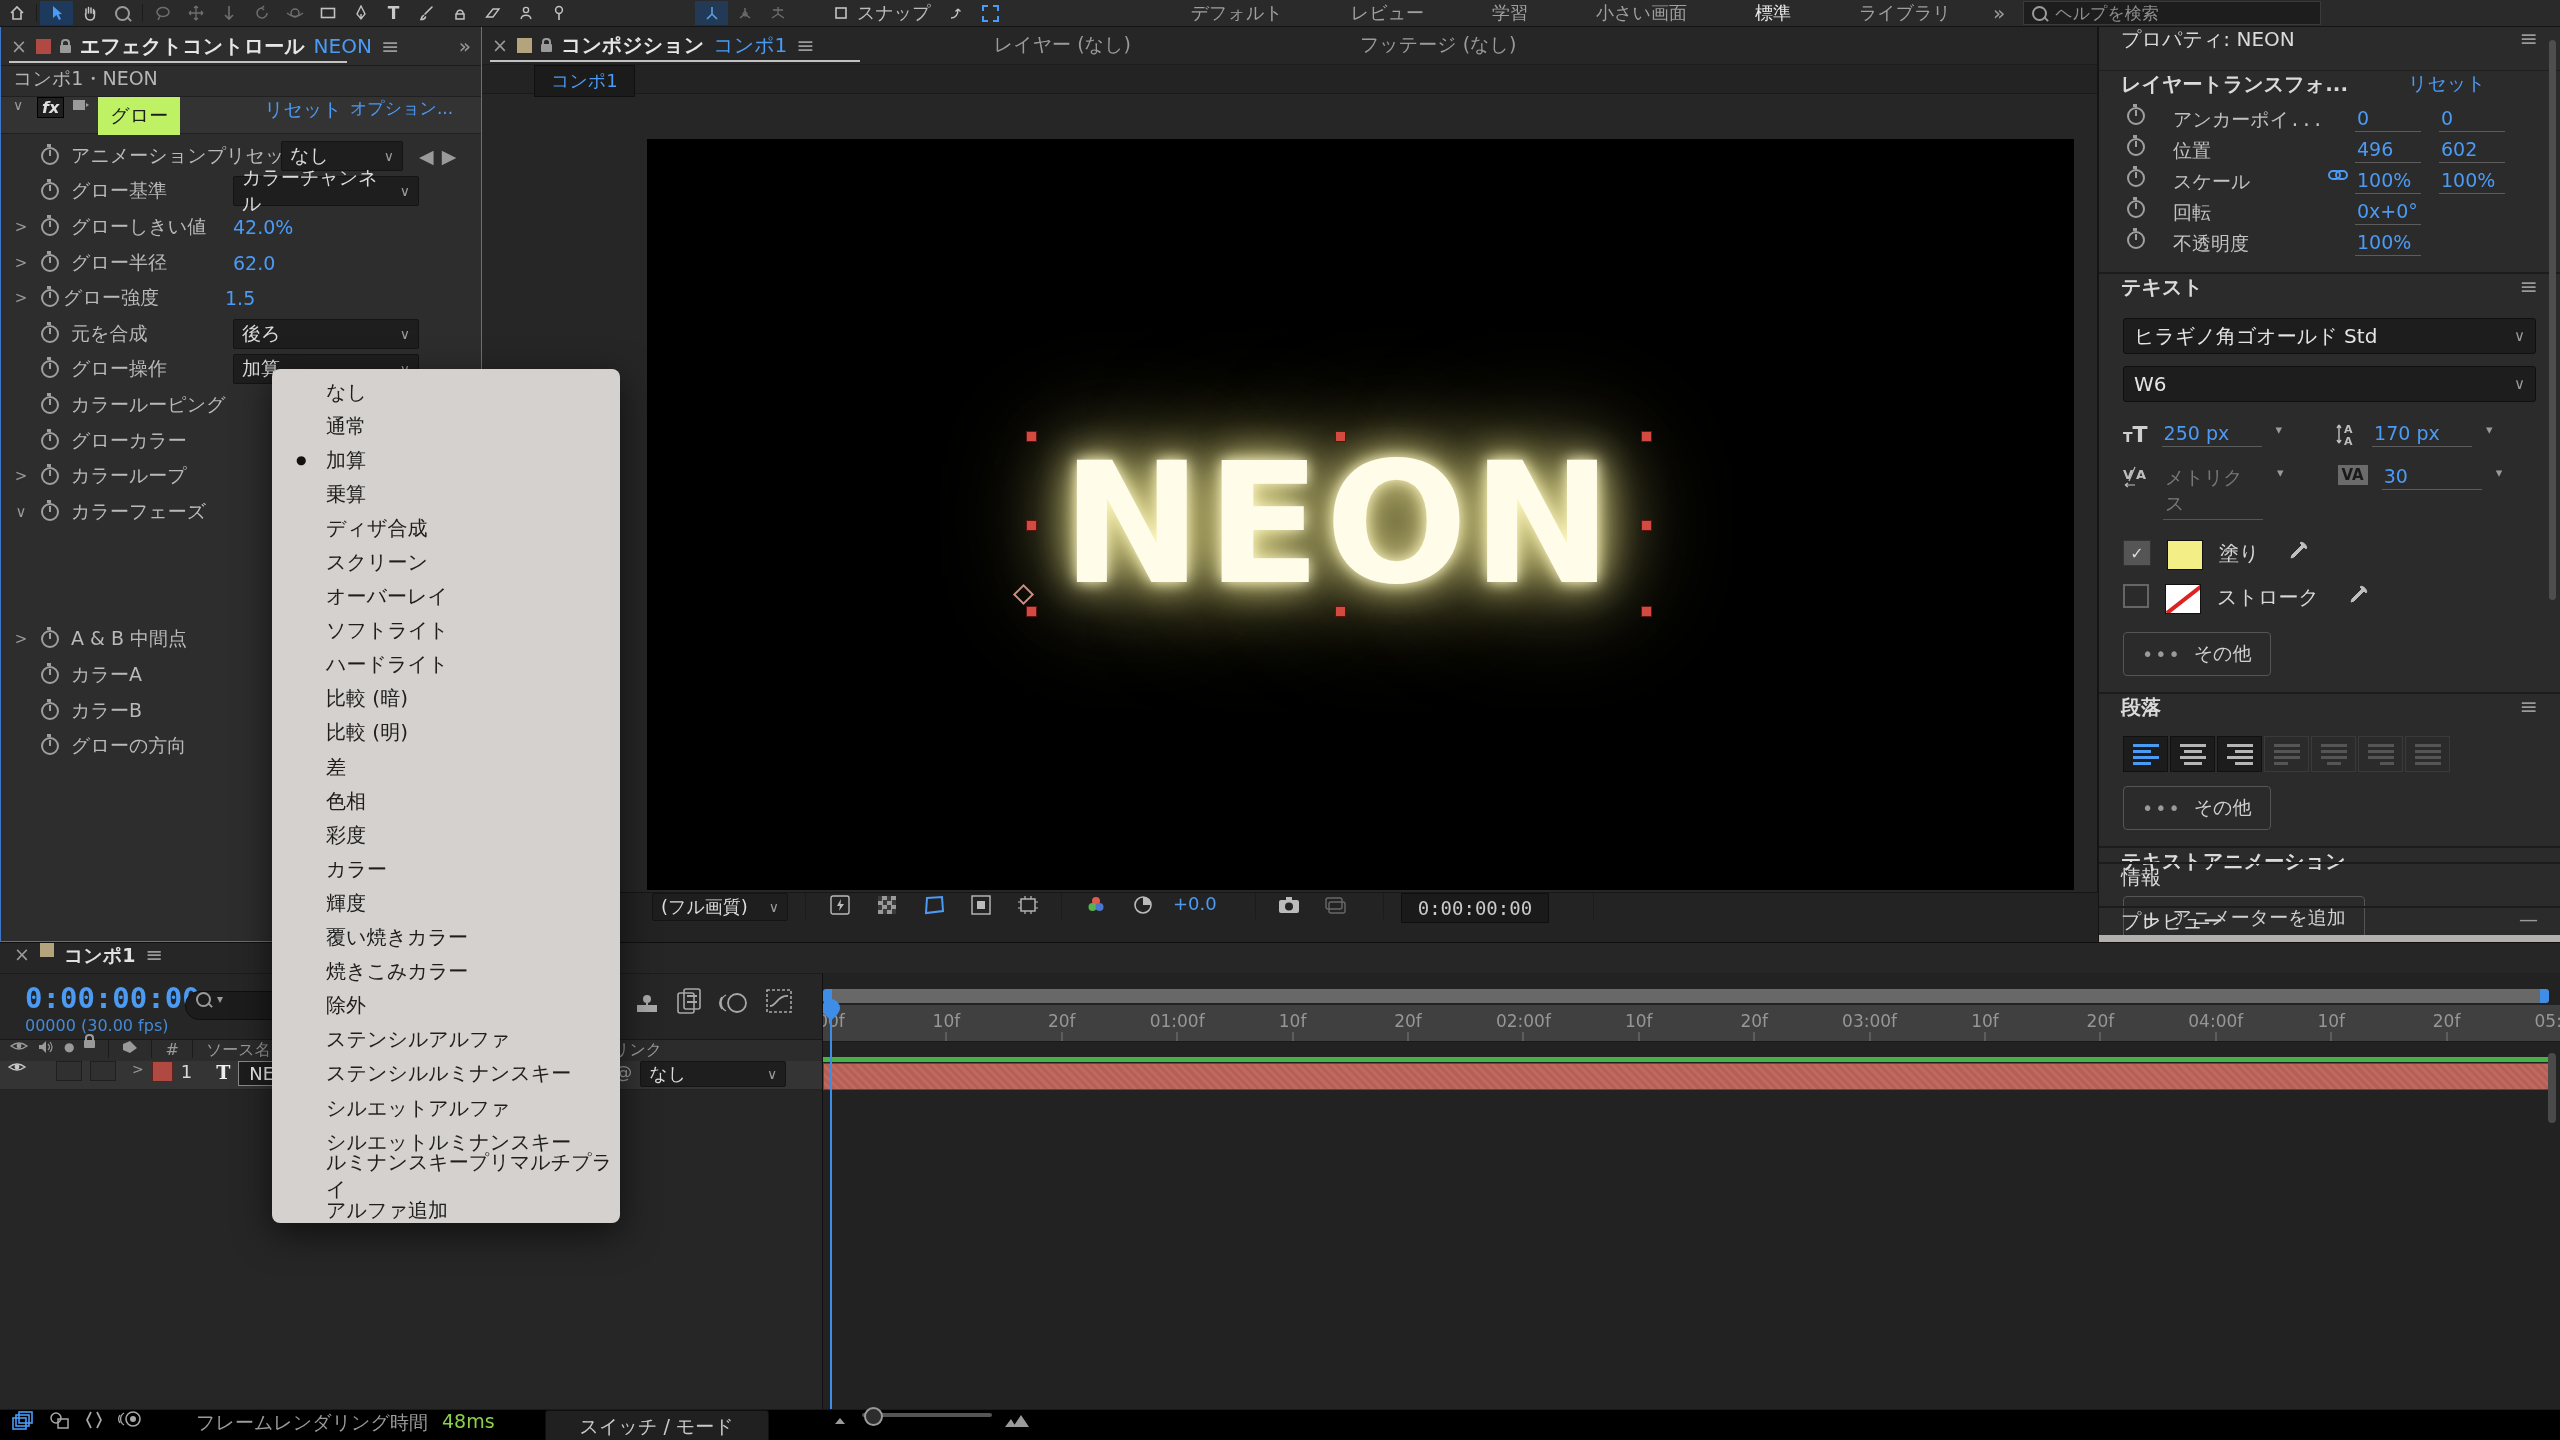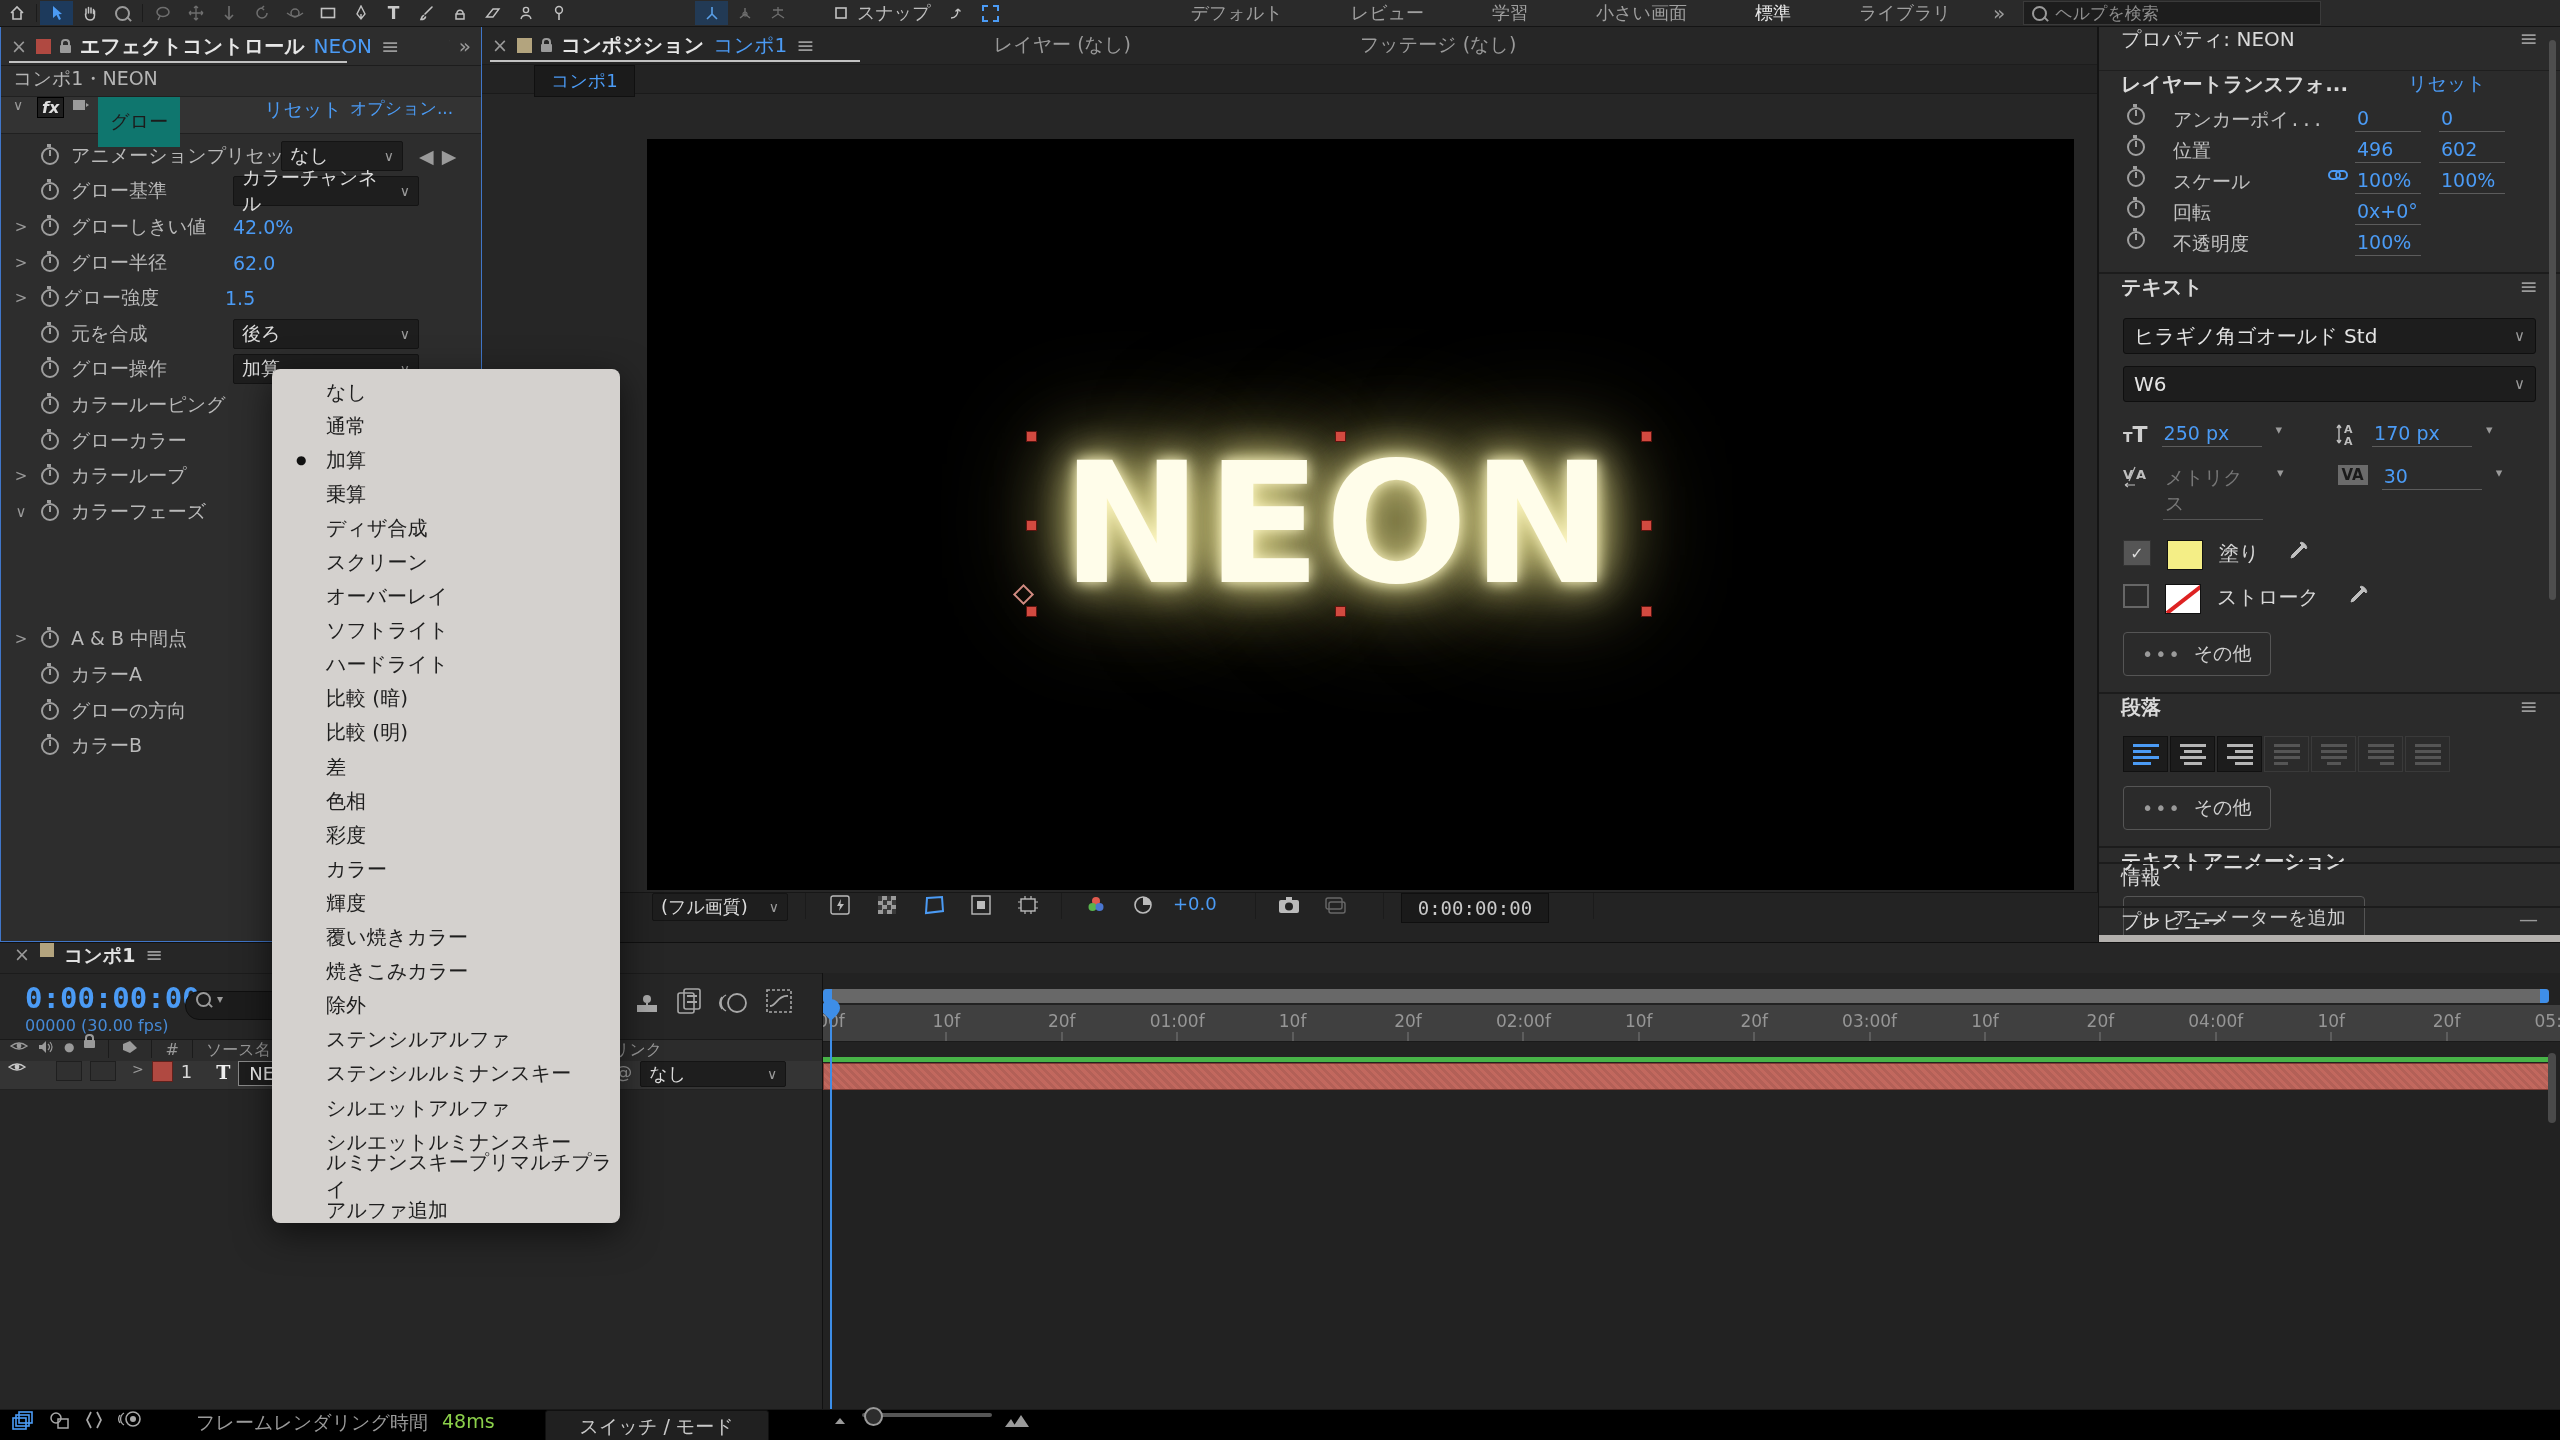--- a/index.html
+++ b/index.html
@@ -215,21 +215,21 @@
     <div class="flex" style="height:30px;padding-left:12px;border-bottom:1px solid #202020;color:#b5b5b5;font-size:19px">コンポ1・NEON</div>
     <div class="flex" style="height:36px;padding-left:6px;gap:8px;background:#333;border-bottom:1px solid #202020">
       <span class="dim" style="width:22px;text-align:center;font-size:14px">∨</span>
       <span style="background:#1f1f1f;border:1px solid #000;color:#e0e0e0;font-style:italic;font-weight:bold;font-size:16px;padding:0 4px">fx</span>
       <span>
           <svg width="18" height="16">
             <rect x="1" y="3" width="12" height="10" fill="#9a9a9a"></rect>
             <path d="M14 6 L17 8 L14 10 Z" fill="#9a9a9a"></path>
           </svg>
         </span>
-      <span style="background:#0f766e;color:#1c1c1c;padding:12px 12px;font-size:19px">グロー</span>
+      <span style="background:#bef264;color:#1c1c1c;padding:6px 12px;font-size:19px">グロー</span>
       <span class="blue" style="margin-left:76px;font-size:19px">リセット</span>
       <span class="blue" style="font-size:17px">オプション...</span>
     </div>
     <div id="fx-rows" style="padding-top:4px">
         <div class="fxrow">
           <span class="twirl"></span>
           <span class="sw"></span>
           <span class="fxlabel" style="margin-left: 12px; width: 210px;">アニメーションプリセット</span>
           <span class="dd" style="width: 104px;">
             <span>なし</span>
@@ -310,26 +310,26 @@
           <span class="fxlabel" style="margin-left: 12px;">A &amp; B 中間点</span>
         </div>
         <div class="fxrow">
           <span class="twirl"></span>
           <span class="sw"></span>
           <span class="fxlabel" style="margin-left: 12px;">カラーA</span>
         </div>
         <div class="fxrow">
           <span class="twirl"></span>
           <span class="sw"></span>
+          <span class="fxlabel" style="margin-left: 12px;">カラーB</span>
+        </div>
+        <div class="fxrow">
+          <span class="twirl"></span>
+          <span class="sw"></span>
           <span class="fxlabel" style="margin-left: 12px;">グローの方向</span>
-        </div>
-        <div class="fxrow">
-          <span class="twirl"></span>
-          <span class="sw"></span>
-          <span class="fxlabel" style="margin-left: 12px;">カラーB</span>
         </div>
       </div>
   </div>
 
   <div id="comp-panel" class="abs">
     <div class="tabrow">
       <span class="dim">×</span>
       <span style="width:15px;height:15px;background:#b3a47e;flex:none"></span>
       <span class="lock"></span>
       <span style="color:#e6e6e6;font-weight:bold;font-size:20px">コンポジション</span>

